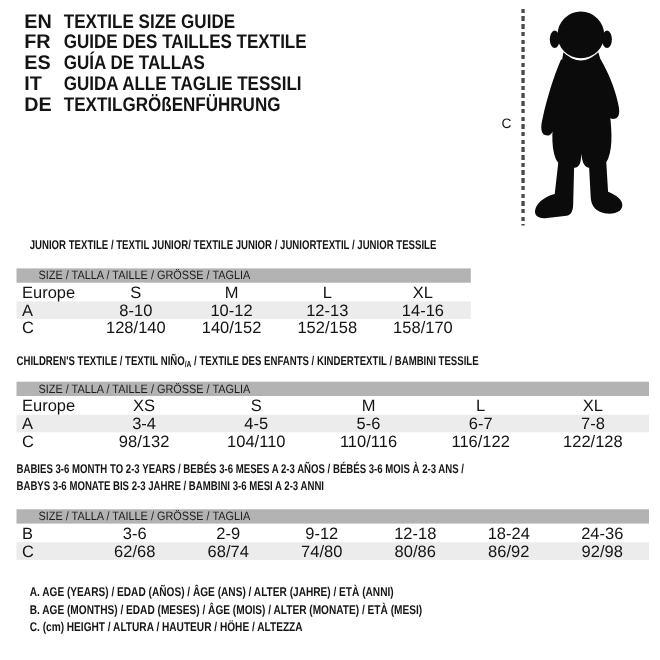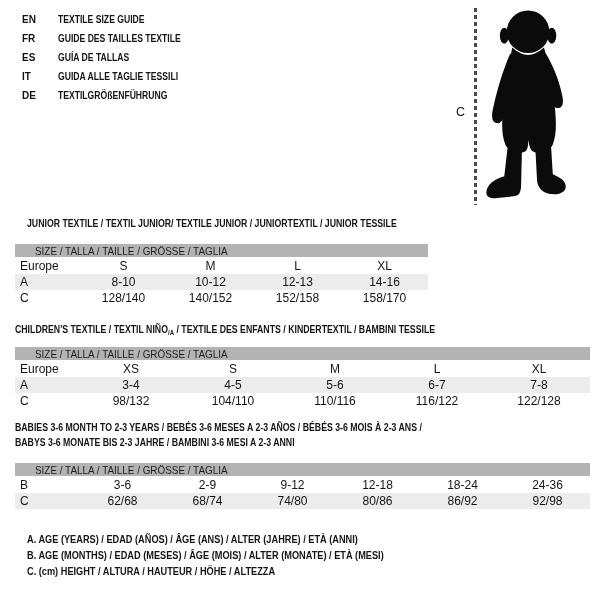--- a/index.html
+++ b/index.html
@@ -7,42 +7,42 @@
     width:600px; height:600px; position:relative; overflow:hidden;
     background:#ffffff; color:#141414;
     font-family:"Liberation Sans", sans-serif;
     -webkit-font-smoothing:antialiased;
   }
   .abs { position:absolute; }
 
   
   .lang-block { left:22px; top:10px; }
   .lang-row { display:flex; height:19px; align-items:center; }
-  .lang-code, .lang-label { font-weight:bold; font-size:10px; }
+  .lang-code, .lang-label { font-weight:bold; font-size:18px; }
   .lang-code { width:36px; flex:0 0 36px; }
   .cond86 { display:inline-block; transform:scaleX(0.86); transform-origin:0 50%; white-space:nowrap; }
 
   
   .dash-line {
     left:474px; top:8px; width:3px; height:197px;
     background:repeating-linear-gradient(to bottom, #4a4a4a 0 4px, transparent 4px 7px);
   }
   .measure-label { left:456px; top:105px; font-size:12.5px; }
   .baby-svg { left:483px; top:8px; }
 
   
   .sec-title { font-weight:bold; font-size:11.5px; line-height:15px; }
   .cond76 { display:inline-block; transform:scaleX(0.76); transform-origin:0 50%; white-space:nowrap; }
   .sub-part { font-size:8px; vertical-align:-2px; }
 
   
   .size-table { background:#ffffff; }
   .bar { background:#b3b3b3; height:13px; display:flex; align-items:center; padding-left:20px; box-sizing:border-box; margin-bottom:1px; }
   .bar-text { font-size:11px; display:inline-block; transform:scaleX(0.9); transform-origin:0 50%; white-space:nowrap; color:#1c1c1c; }
-  .trow { display:grid; height:16px; align-items:center; font-size:12px; }
+  .trow { display:grid; height:16px; align-items:center; font-size:15px; }
   .cols4 { grid-template-columns:65px repeat(4,1fr); }
   .cols5 { grid-template-columns:65px repeat(5,1fr); }
   .cols6 { grid-template-columns:65px repeat(6,1fr); }
   .rlabel { padding-left:5px; text-align:left; }
   .cell { text-align:center; }
   .stripe { background:#ececec; }
 
   
   .note-line { font-weight:bold; font-size:11.5px; height:16px; }
   .cond80 { display:inline-block; transform:scaleX(0.80); transform-origin:0 50%; white-space:nowrap; }

